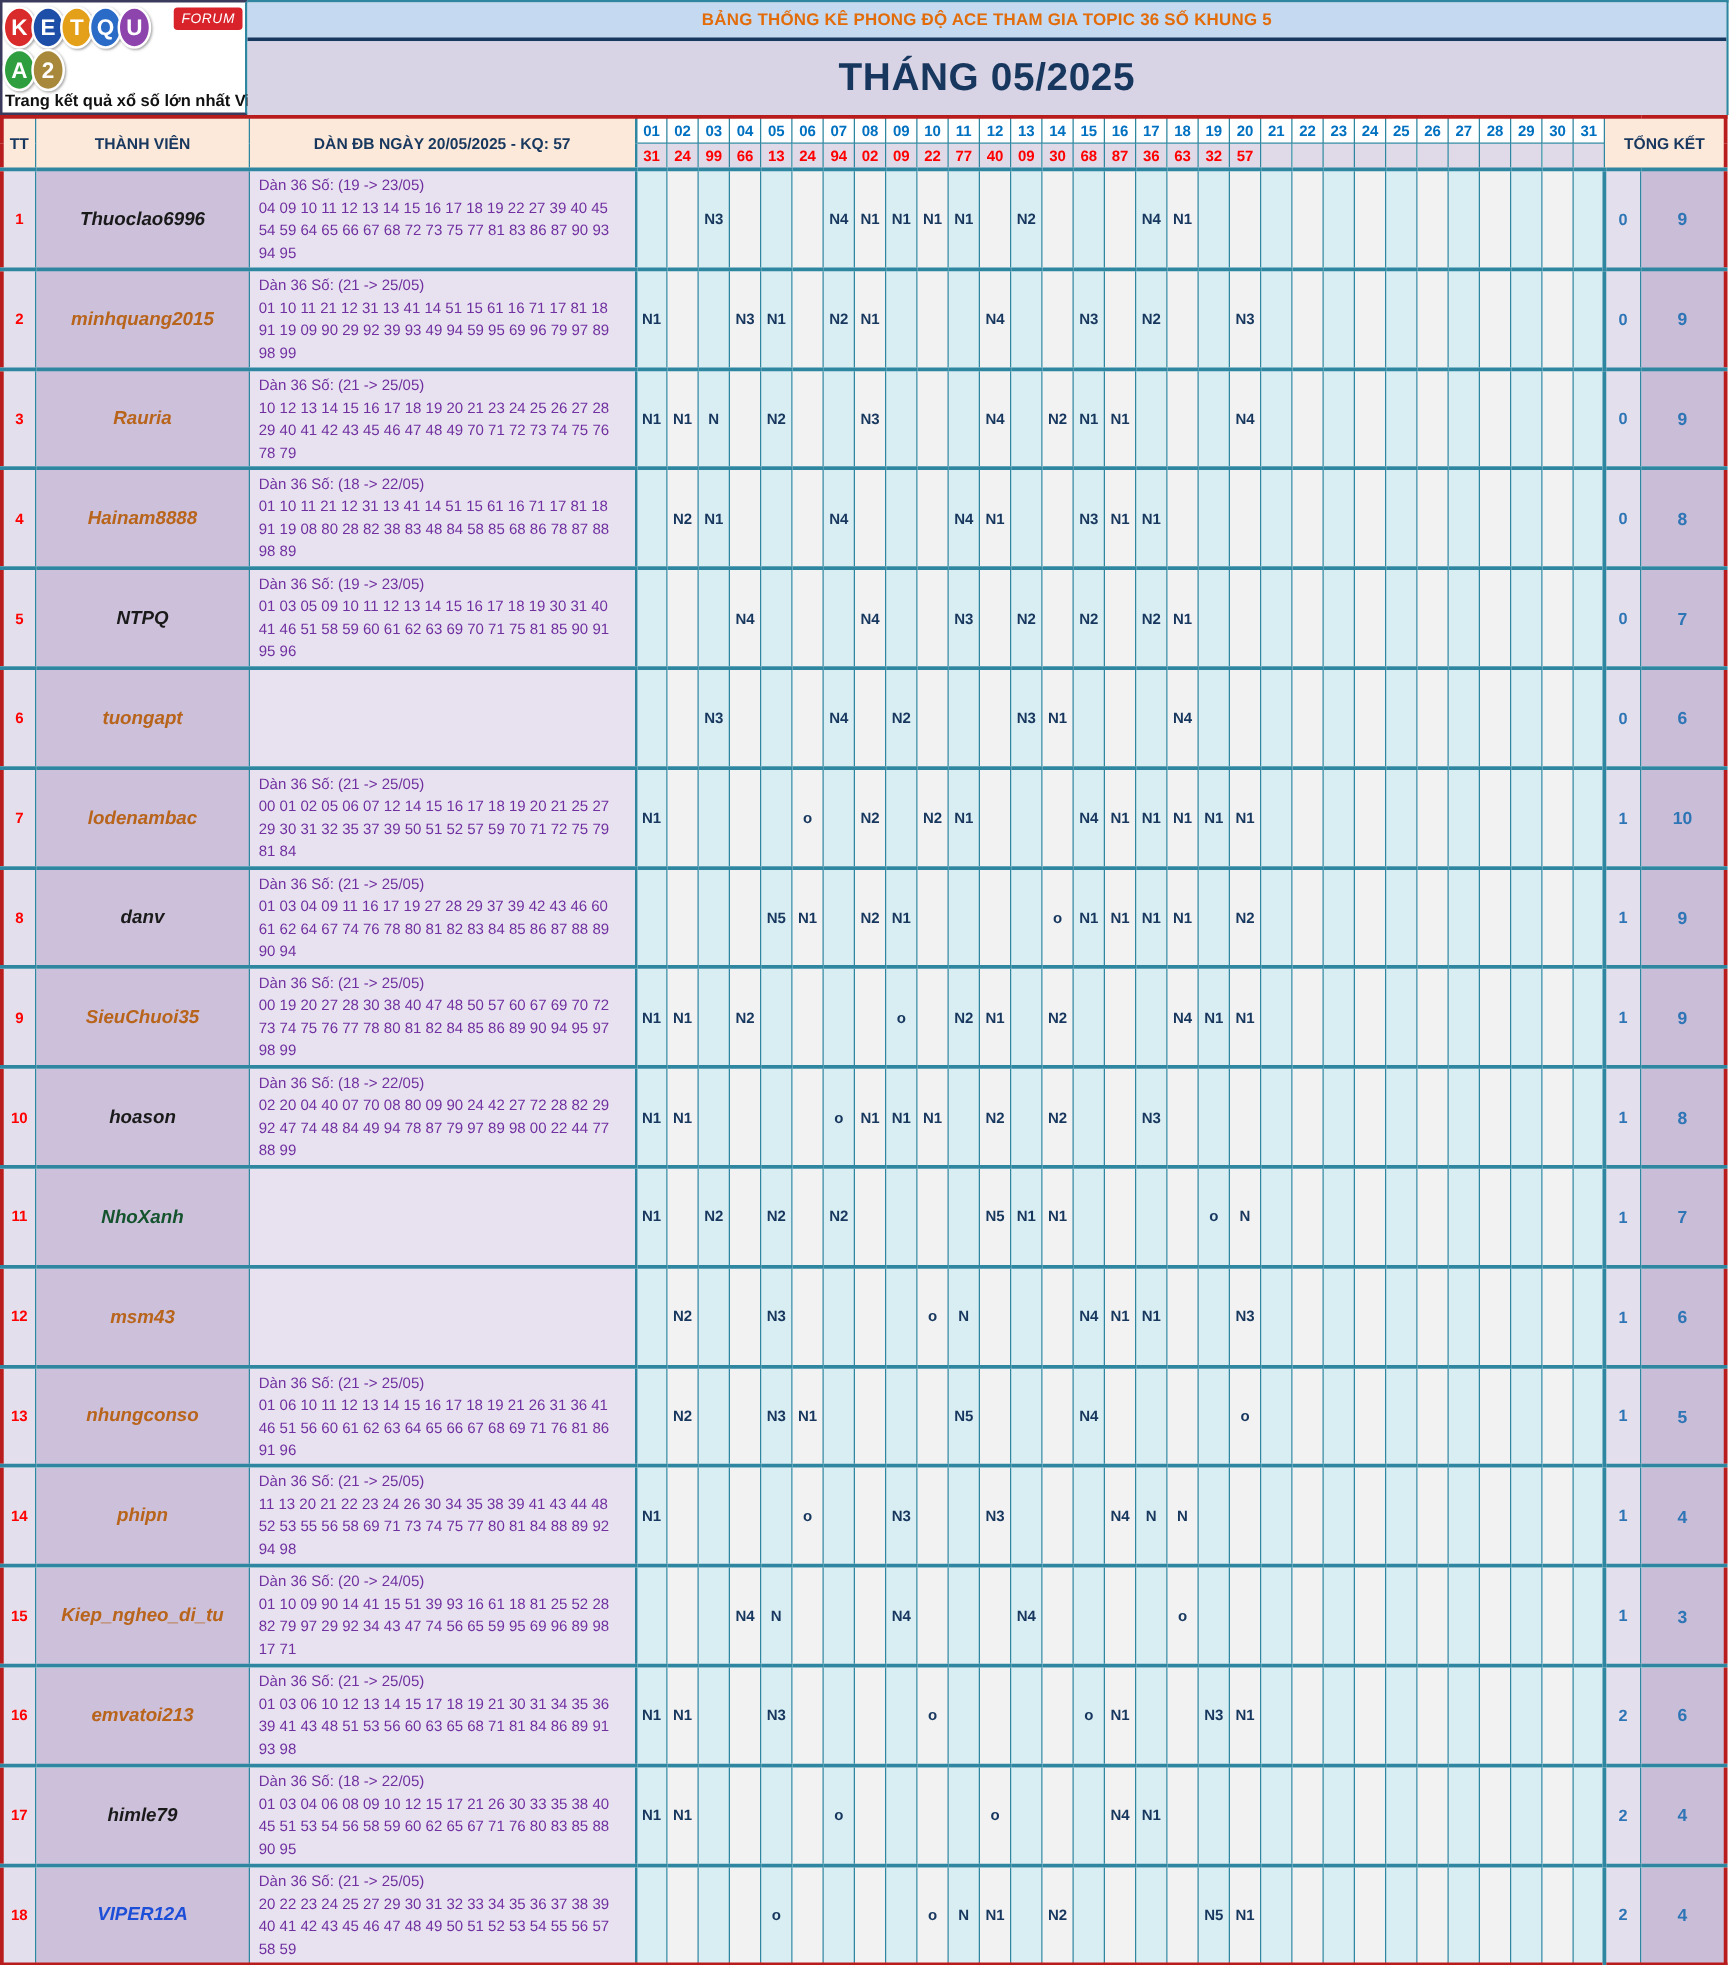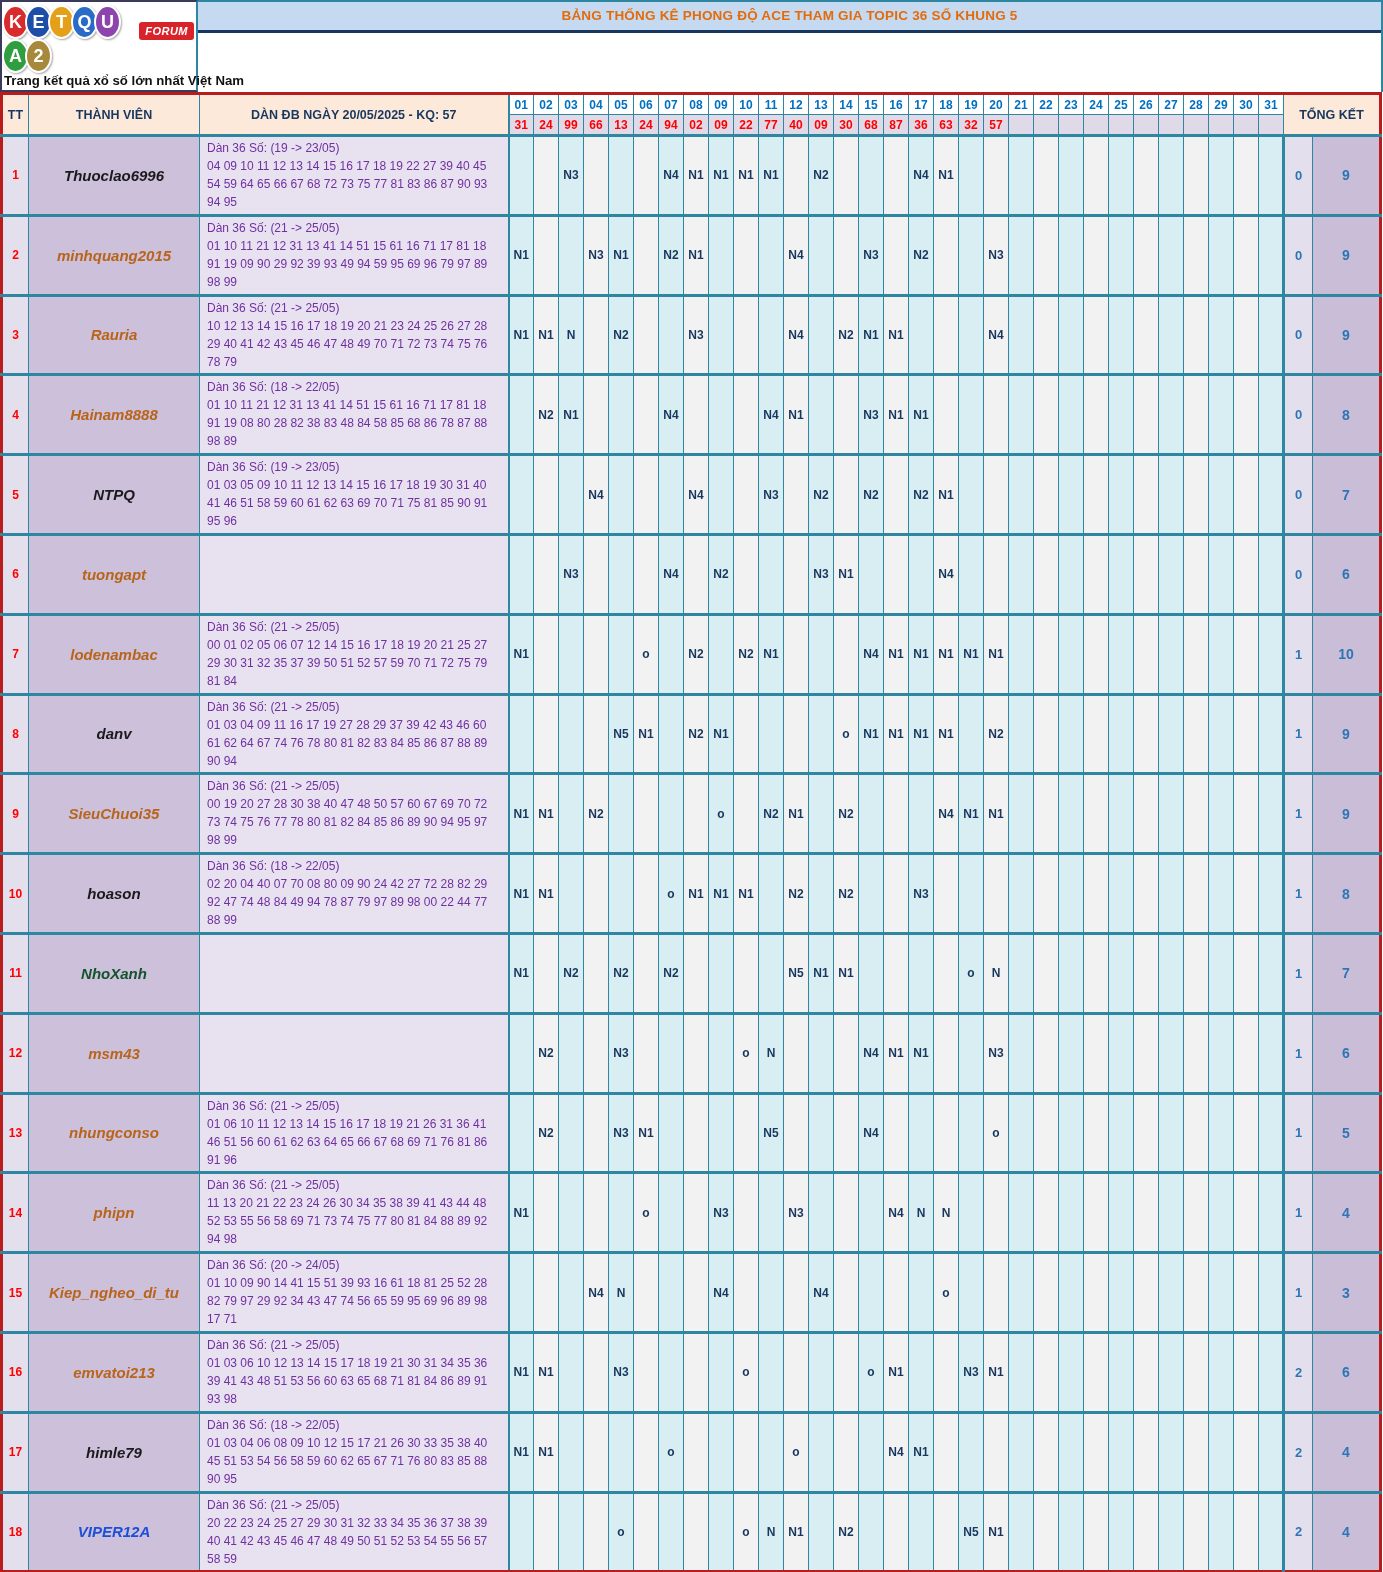--- a/index.html
+++ b/index.html
@@ -1,21 +1,21 @@
 <!DOCTYPE html>
 <html><head>
 <meta charset="utf-8">
 <style>
   html,body{margin:0;padding:0;background:#fff;}
   body{width:1383px;font-family:"Liberation Sans",sans-serif;-webkit-font-smoothing:antialiased;}
   .banner{display:flex;width:1383px;height:92px;box-sizing:border-box;}
   .logo-box{width:198px;box-sizing:border-box;background:#fff;border:2px solid #3a3a5c;border-right:2px solid #2F86A0;display:flex;flex-direction:column;justify-content:space-between;padding:3px 2px 2px 2px;}
   .logo-row{display:flex;align-items:flex-start;justify-content:center;}
   .ll{display:inline-block;width:23px;height:30px;border-radius:50%;color:#fff;font-weight:700;font-size:18px;line-height:30px;text-align:center;margin:0 -2px;border:2px solid #fff;box-shadow:1px 1px 2px rgba(0,0,0,.35);}
-  .forum-badge{display:inline-block;background:#D8232A;color:#fff;font-style:italic;font-weight:700;font-size:11px;padding:3px 6px;border-radius:3px;margin-left:4px;margin-top:17px;letter-spacing:.5px;}
+  .forum-badge{display:inline-block;background:#D8232A;color:#fff;font-style:italic;font-weight:400;font-size:11px;padding:3px 6px;border-radius:3px;margin-left:4px;margin-top:1px;letter-spacing:.5px;}
   .tagline{font-size:13.2px;font-weight:700;color:#111;text-align:center;white-space:nowrap;padding-bottom:1px;}
   .banner-right{flex:1;display:flex;flex-direction:column;box-sizing:border-box;border-top:2px solid #2F86A0;border-right:2px solid #2F86A0;}
   .topic-bar{height:28px;background:#C5D9F1;border-bottom:3px solid #17375E;color:#E36C0A;font-weight:700;font-size:13.5px;text-align:center;line-height:28px;letter-spacing:.2px;}
   .month-bar{flex:1;background:#D9D3E6;color:#17375E;font-weight:700;font-size:31px;text-align:center;line-height:58px;letter-spacing:.5px;}
   table{border-collapse:collapse;table-layout:fixed;width:1122px;border:3px solid #b91c1c;}
   th,td{box-sizing:border-box;border:1px solid #2F86A0;padding:0;overflow:hidden;}
   .head-peach{background:#FDE9D9;color:#17375E;font-size:12.5px;font-weight:700;text-align:center;}
   .day-num{background:#FFFFFF;color:#0070C0;font-weight:700;font-size:12px;height:21px;text-align:center;margin-left:16px;}
   .day-res{background:#E0DAE8;color:#FF0000;font-weight:700;font-size:12px;height:21px;text-align:center;}
   tbody tr{height:79.8px;}
@@ -37,20 +37,21 @@
 <div class="banner">
   <div class="logo-box">
     <div class="logo-row">
       <span><span class="ll" style="background: rgb(217, 43, 43);">K</span><span class="ll" style="background: rgb(30, 79, 168);">E</span><span class="ll" style="background: rgb(227, 160, 24);">T</span><span class="ll" style="background: rgb(43, 107, 200);">Q</span><span class="ll" style="background: rgb(142, 68, 173);">U</span><span class="ll" style="background: rgb(46, 158, 62);">A</span><span class="ll" style="background: rgb(168, 137, 60);">2</span></span>
       <span class="forum-badge">FORUM</span>
     </div>
     <div class="tagline">Trang kết quả xổ số lớn nhất Việt Nam</div>
   </div>
   <div class="banner-right">
     <div class="topic-bar">BẢNG THỐNG KÊ PHONG ĐỘ ACE THAM GIA TOPIC 36 SỐ KHUNG 5</div>
+    <div class="month-bar">THÁNG 05/2025</div>
   </div>
 </div>
 
 <table>
     <colgroup>
       <col style="width: 27px;">
       <col style="width: 171px;">
       <col style="width: 309px;">
       <col style="width: 25px;">
       <col style="width: 25px;">

